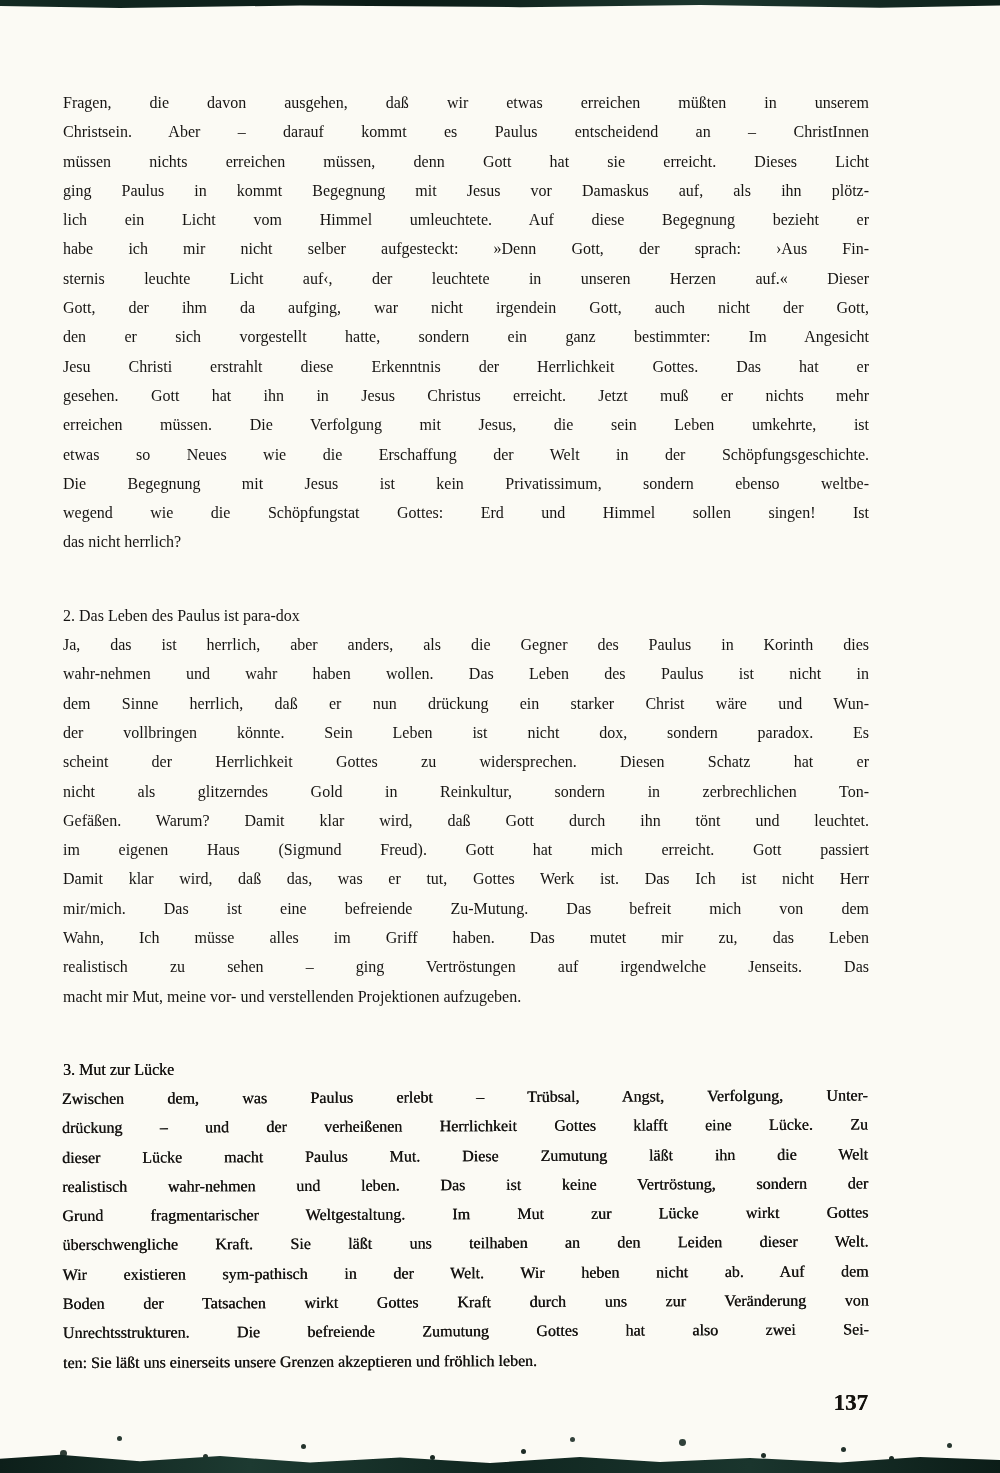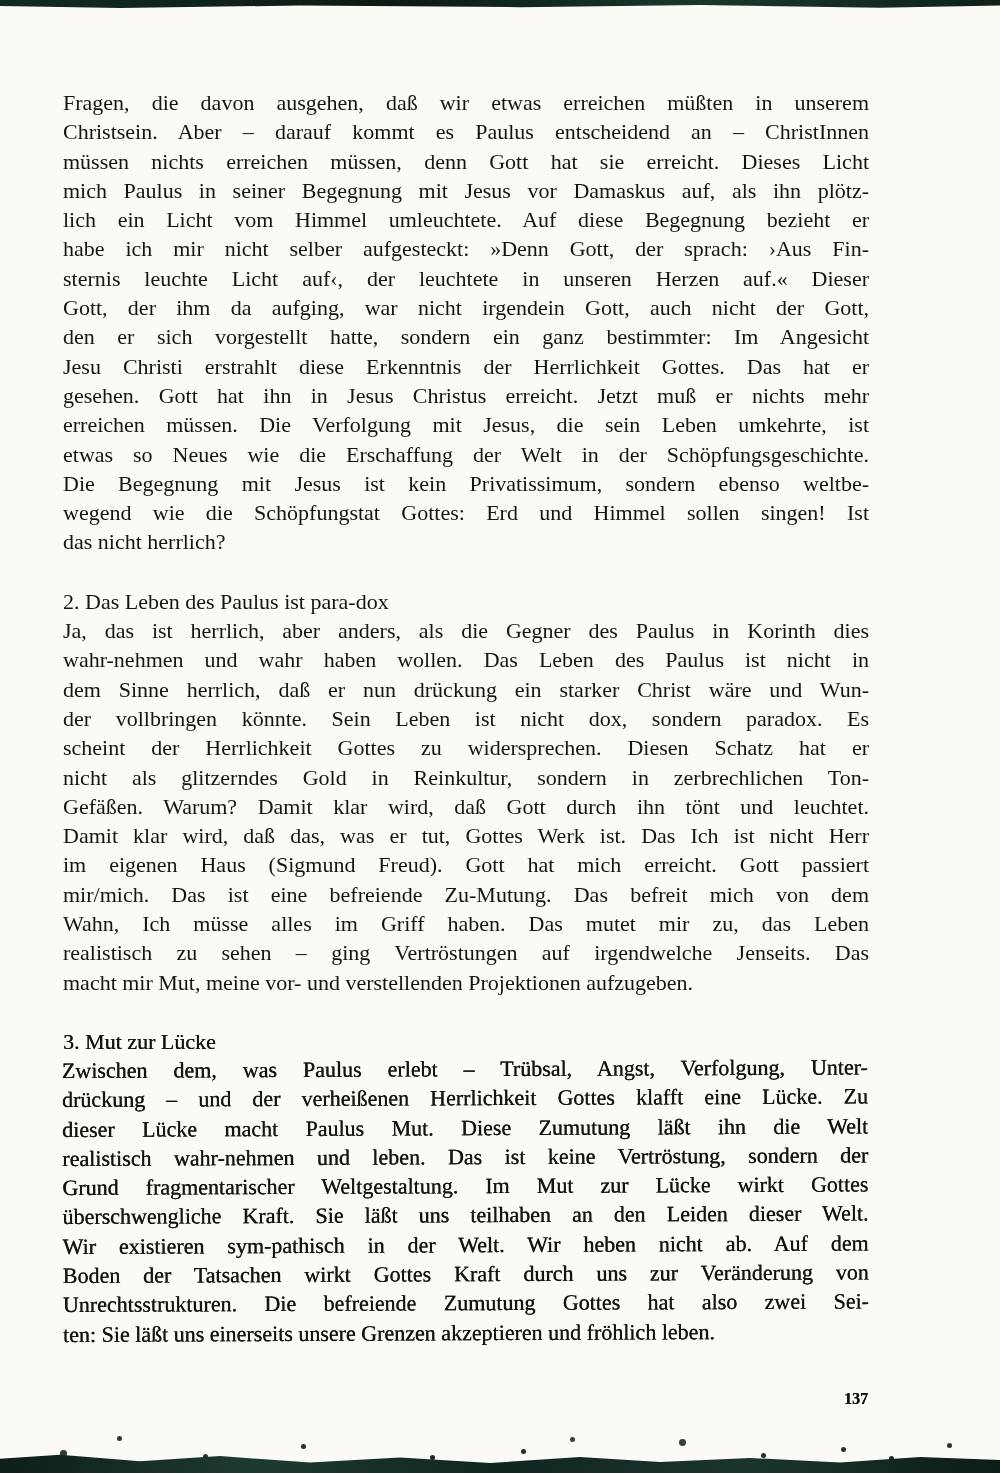--- a/index.html
+++ b/index.html
@@ -17,50 +17,50 @@
   .page {
     position: absolute;
     inset: 0;
   }
   .text-block {
     position: absolute;
     left: 63px;
     top: 88px;
     width: 806px;
     color: #161412;
-    font-size: 22px;
+    font-size: 16px;
     line-height: 29.3px;
   }
   .paragraph { margin: 0; }
   .line {
     text-align: justify;
     text-align-last: justify;
     white-space: normal;
   }
   .line.last {
     text-align-last: left;
   }
   .heading {
-    margin-top: 30px;
+    margin-top: 44px;
     text-align: left;
   }
   
   .paragraph.dark-ink .line,
   .heading.dark-ink {
     text-shadow: 0.35px 0 0 currentColor;
   }
   .paragraph.dark-ink {
     transform: rotate(-0.25deg);
     transform-origin: left bottom;
   }
   .page-number {
     position: absolute;
     right: 132px;
     top: 1390px;
-    font-size: 16px;
+    font-size: 23px;
     font-weight: bold;
     color: #14120e;
     text-shadow: 0.3px 0 0 currentColor;
   }
   .edge-top {
     position: absolute;
     top: 0;
     left: 0;
     width: 1000px;
     height: 10px;
@@ -102,21 +102,21 @@
 </head>
 <body>
 
 <div class="page">
   <div class="edge-top"></div>
   <main class="text-block" id="text-block">
       <div class="paragraph">
         <div class="line">Fragen, die davon ausgehen, daß wir etwas erreichen müßten in unserem</div>
         <div class="line">Christsein. Aber – darauf kommt es Paulus entscheidend an – ChristInnen</div>
         <div class="line">müssen nichts erreichen müssen, denn Gott hat sie erreicht. Dieses Licht</div>
-        <div class="line">mich Paulus in seiner Begegnung mit Jesus vor Damaskus auf, als ihn plötz-</div>
+        <div class="line">ging Paulus in kommt Begegnung mit Jesus vor Damaskus auf, als ihn plötz-</div>
         <div class="line">lich ein Licht vom Himmel umleuchtete. Auf diese Begegnung bezieht er</div>
         <div class="line">habe ich mir nicht selber aufgesteckt: »Denn Gott, der sprach: ›Aus Fin-</div>
         <div class="line">sternis leuchte Licht auf‹, der leuchtete in unseren Herzen auf.« Dieser</div>
         <div class="line">Gott, der ihm da aufging, war nicht irgendein Gott, auch nicht der Gott,</div>
         <div class="line">den er sich vorgestellt hatte, sondern ein ganz bestimmter: Im Angesicht</div>
         <div class="line">Jesu Christi erstrahlt diese Erkenntnis der Herrlichkeit Gottes. Das hat er</div>
         <div class="line">gesehen. Gott hat ihn in Jesus Christus erreicht. Jetzt muß er nichts mehr</div>
         <div class="line">erreichen müssen. Die Verfolgung mit Jesus, die sein Leben umkehrte, ist</div>
         <div class="line">etwas so Neues wie die Erschaffung der Welt in der Schöpfungsgeschichte.</div>
         <div class="line">Die Begegnung mit Jesus ist kein Privatissimum, sondern ebenso weltbe-</div>
@@ -125,22 +125,22 @@
       </div>
       <div class="heading">2. Das Leben des Paulus ist para-dox</div>
       <div class="paragraph">
         <div class="line">Ja, das ist herrlich, aber anders, als die Gegner des Paulus in Korinth dies</div>
         <div class="line">wahr-nehmen und wahr haben wollen. Das Leben des Paulus ist nicht in</div>
         <div class="line">dem Sinne herrlich, daß er nun drückung ein starker Christ wäre und Wun-</div>
         <div class="line">der vollbringen könnte. Sein Leben ist nicht dox, sondern paradox. Es</div>
         <div class="line">scheint der Herrlichkeit Gottes zu widersprechen. Diesen Schatz hat er</div>
         <div class="line">nicht als glitzerndes Gold in Reinkultur, sondern in zerbrechlichen Ton-</div>
         <div class="line">Gefäßen. Warum? Damit klar wird, daß Gott durch ihn tönt und leuchtet.</div>
+        <div class="line">im eigenen Haus (Sigmund Freud). Gott hat mich erreicht. Gott passiert</div>
         <div class="line">Damit klar wird, daß das, was er tut, Gottes Werk ist. Das Ich ist nicht Herr</div>
-        <div class="line">im eigenen Haus (Sigmund Freud). Gott hat mich erreicht. Gott passiert</div>
         <div class="line">mir/mich. Das ist eine befreiende Zu-Mutung. Das befreit mich von dem</div>
         <div class="line">Wahn, Ich müsse alles im Griff haben. Das mutet mir zu, das Leben</div>
         <div class="line">realistisch zu sehen – ging Vertröstungen auf irgendwelche Jenseits. Das</div>
         <div class="line last">macht mir Mut, meine vor- und verstellenden Projektionen aufzugeben.</div>
       </div>
       <div class="heading dark-ink">3. Mut zur Lücke</div>
       <div class="paragraph dark-ink">
         <div class="line">Zwischen dem, was Paulus erlebt – Trübsal, Angst, Verfolgung, Unter-</div>
         <div class="line">drückung – und der verheißenen Herrlichkeit Gottes klafft eine Lücke. Zu</div>
         <div class="line">dieser Lücke macht Paulus Mut. Diese Zumutung läßt ihn die Welt</div>

